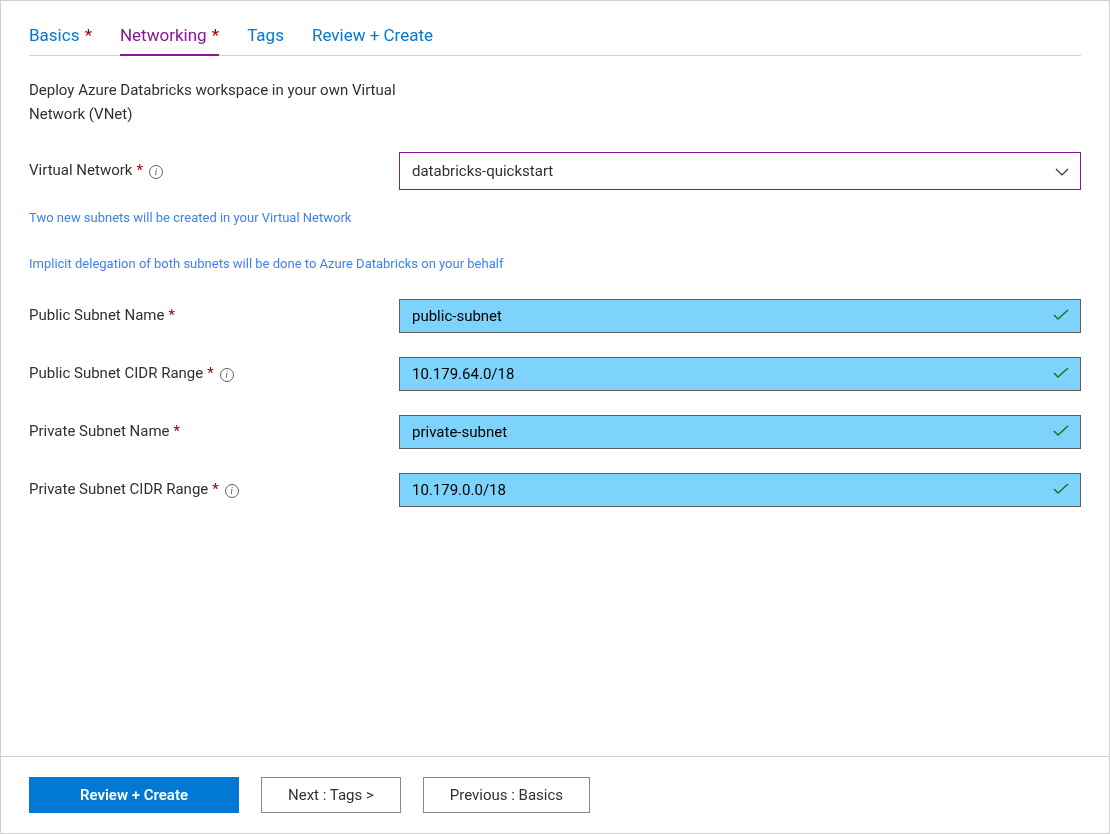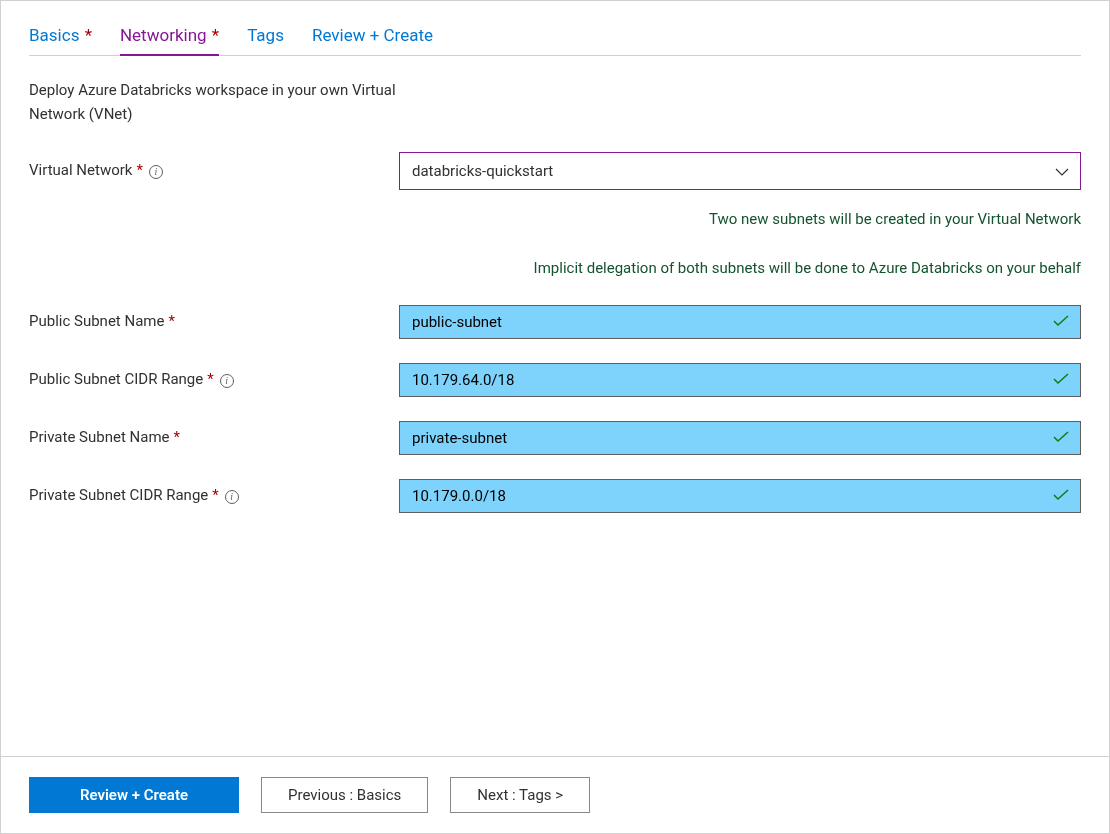--- a/index.html
+++ b/index.html
@@ -172,25 +172,24 @@
       background: #7dd3fc;
     }
     .valid-check {
       position: absolute;
       right: 12px;
       top: 50%;
       transform: translateY(-50%);
       color: #107c10;
     }
     .info-text {
-      font-size: 15px;
-      color: #14532d;
+      font-size: 13px;
+      color: #3b82f6;
       margin-bottom: 18px;
       line-height: 1.5;
-      text-align: right;
     }
     .spacer-top {
       height: 8px;
     }
     .footer {
       border-top: 1px solid #d1d1d1;
       padding: 20px 28px;
       display: flex;
       gap: 22px;
     }
@@ -339,16 +338,16 @@
           </span>
         </div>
       </div>
     </div>
     </div>
 
   </div>
 
   <div class="footer">
     <button class="btn primary">Review + Create</button>
+    <button class="btn">Next : Tags &gt;</button>
     <button class="btn">Previous : Basics</button>
-    <button class="btn">Next : Tags &gt;</button>
   </div>
 </div>
 
 </body></html>

